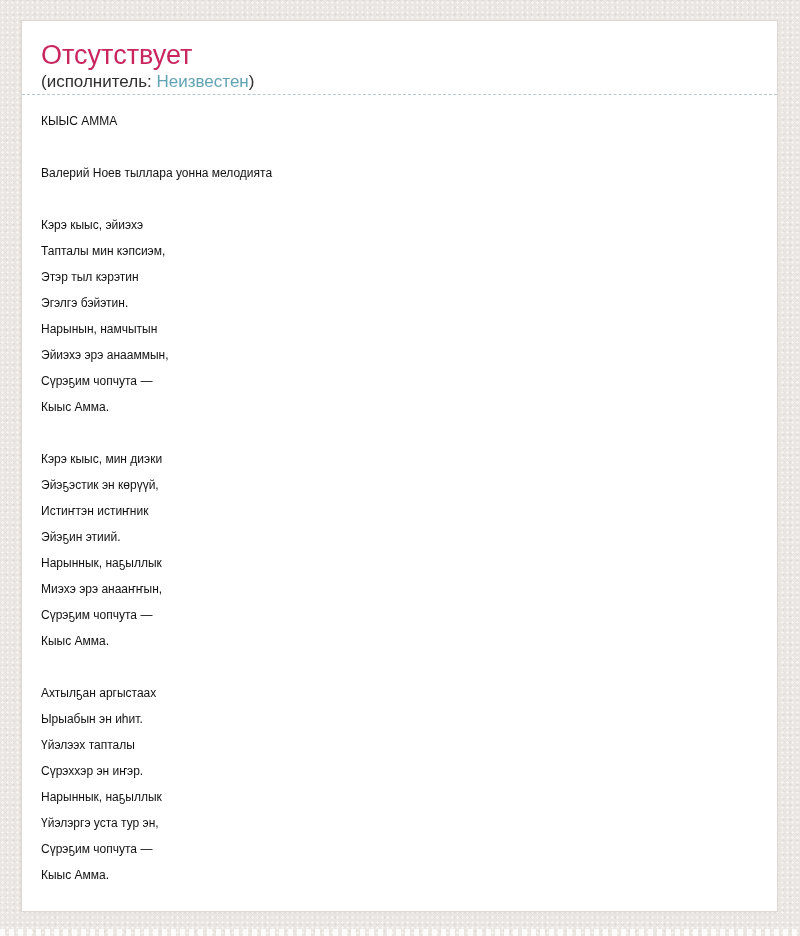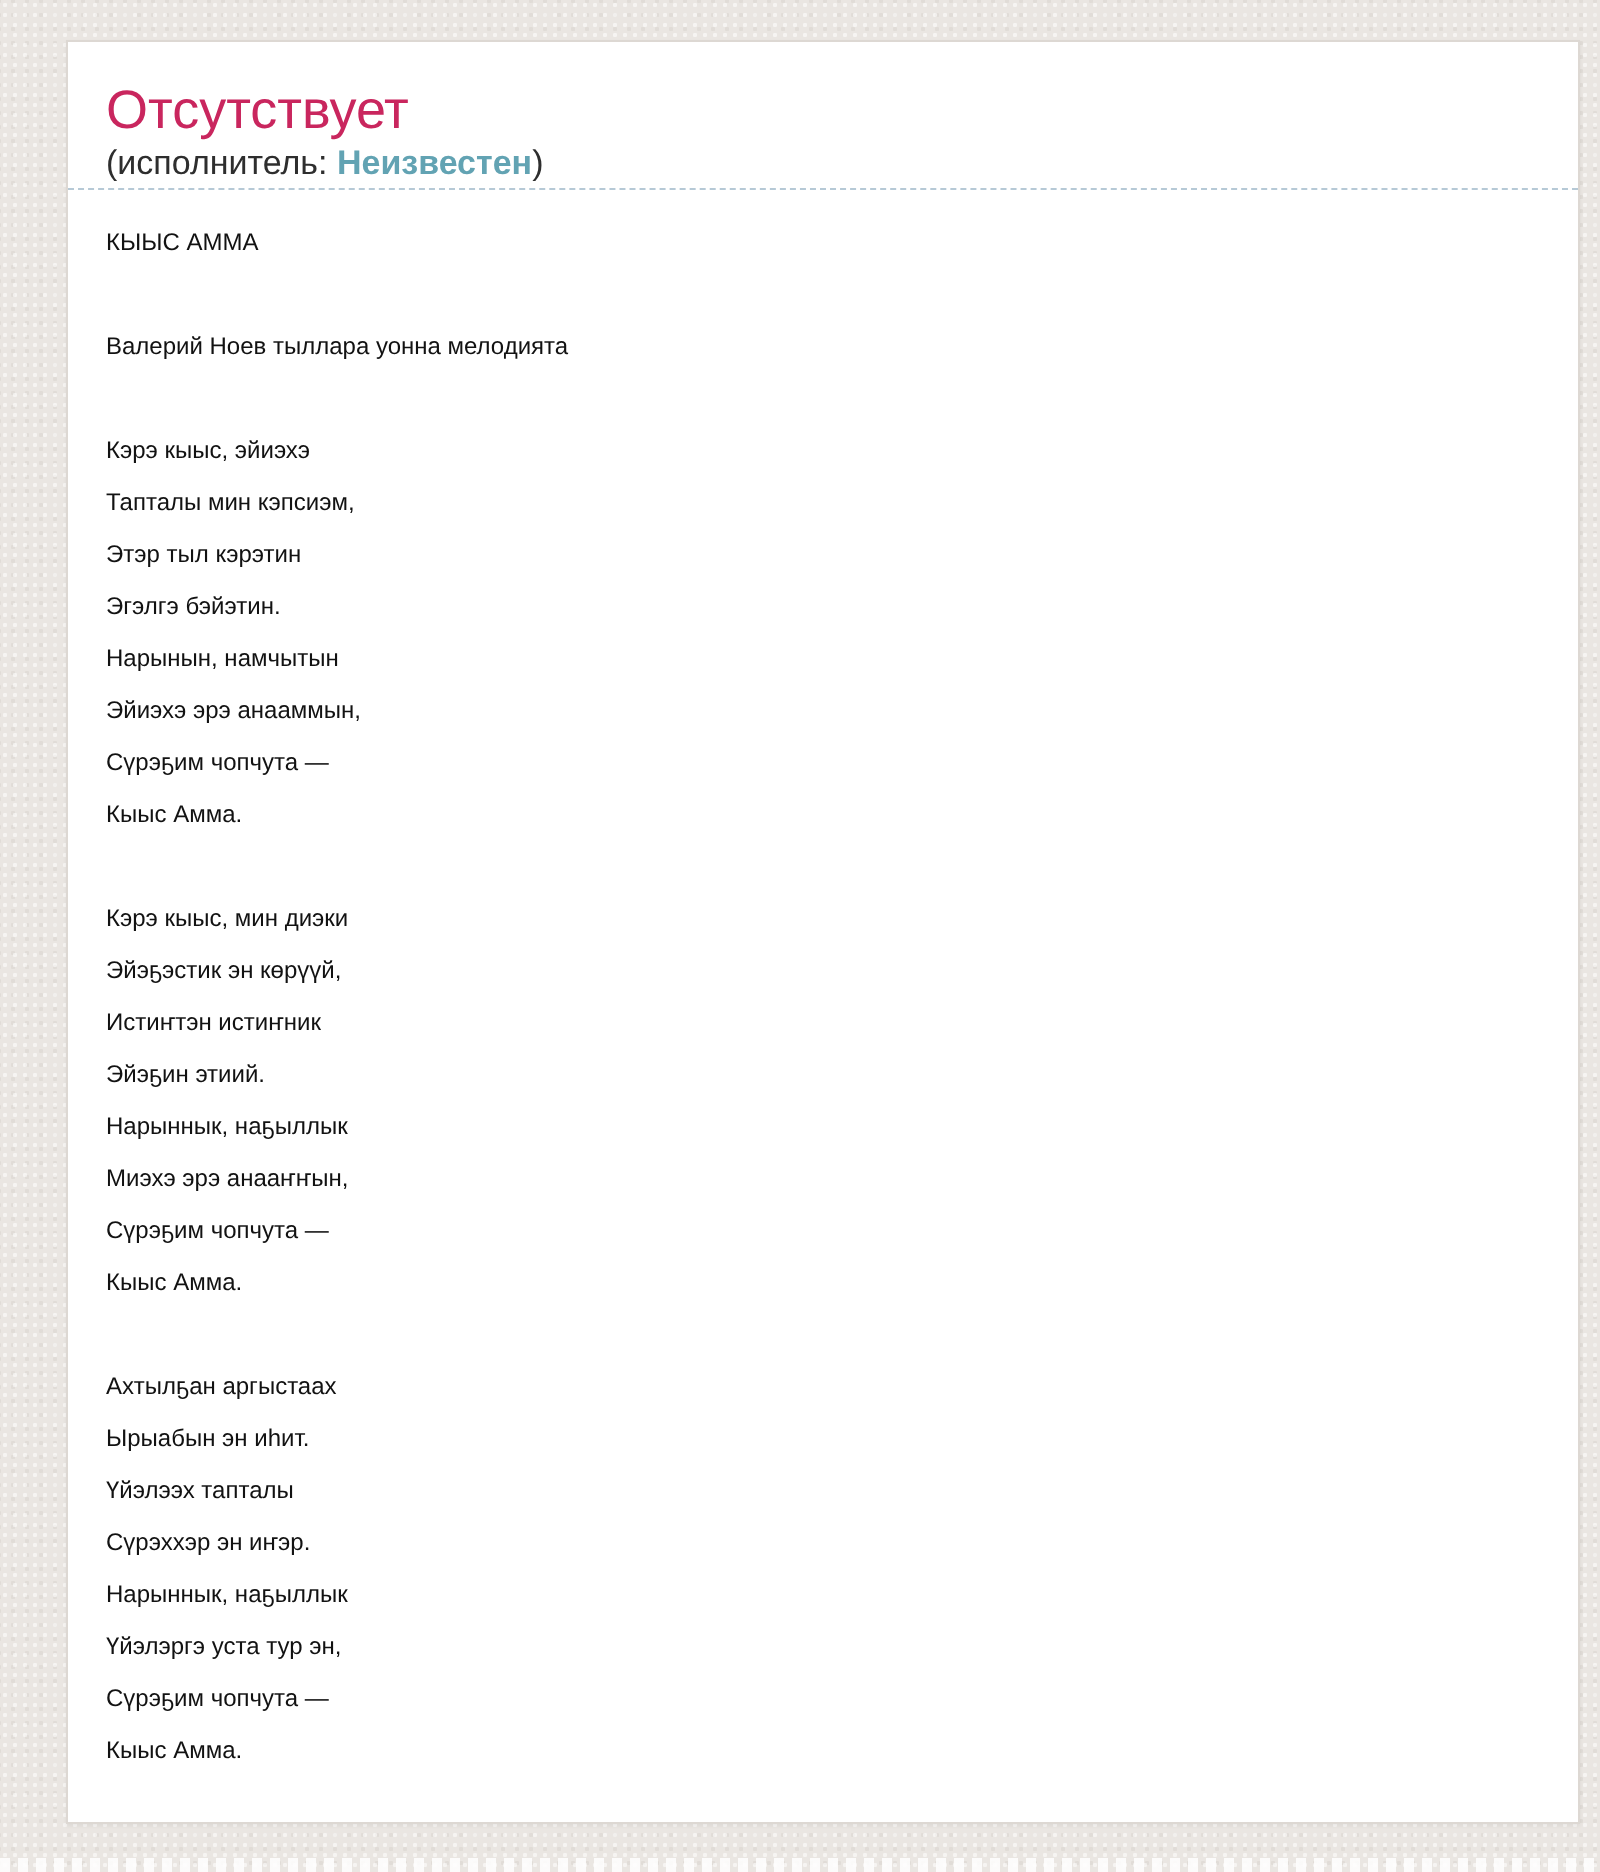--- a/index.html
+++ b/index.html
@@ -7,40 +7,40 @@
     width:800px;height:936px;position:relative;overflow:hidden;
     font-family:"Liberation Sans","DejaVu Sans",sans-serif;
     background-color:var(--page-background,#eae6e2);
     background-image:
       radial-gradient(rgba(255,255,255,.55) 1px, transparent 1.2px),
       radial-gradient(rgba(178,168,158,.16) 1px, transparent 1.2px);
     background-size:5px 5px,7px 7px;
     background-position:0 0,3px 4px;
   }
   .card{
-    position:absolute;left:33px;top:20px;width:755px;height:890px;
+    position:absolute;left:21px;top:20px;width:755px;height:890px;
     background:var(--card-background,#ffffff);
     border:1px solid #ddd8d3;
     box-shadow:0 1px 2px rgba(0,0,0,.06);
     box-sizing:content-box;
   }
   .header{
     padding:20px 19px 0 19px;
     border-bottom:1px dashed var(--separator,#b6c9d6);
   }
   .title{
     margin:0;font-weight:400;font-size:27px;line-height:28px;
     color:var(--title-accent,#c9265e);
   }
   .artist-line{
     margin-top:3px;font-size:17px;line-height:20px;color:#2e2e2e;
     padding-bottom:2px;
   }
   .artist-link{
-    color:var(--artist-link,#62a3b3);text-decoration:none;cursor:pointer;font-weight:bold;
+    color:var(--artist-link,#62a3b3);text-decoration:none;cursor:pointer;
   }
   .lyrics{
     margin:13px 19px 0 19px;
     font-size:12px;line-height:26px;color:var(--text,#121212);
     white-space:pre-line;
   }
   .bottom-band{
     position:absolute;left:0;right:0;bottom:0;height:7px;
     background:repeating-linear-gradient(90deg,
       rgba(255,255,255,.85) 0 5px, rgba(255,255,255,0) 5px 9px);

